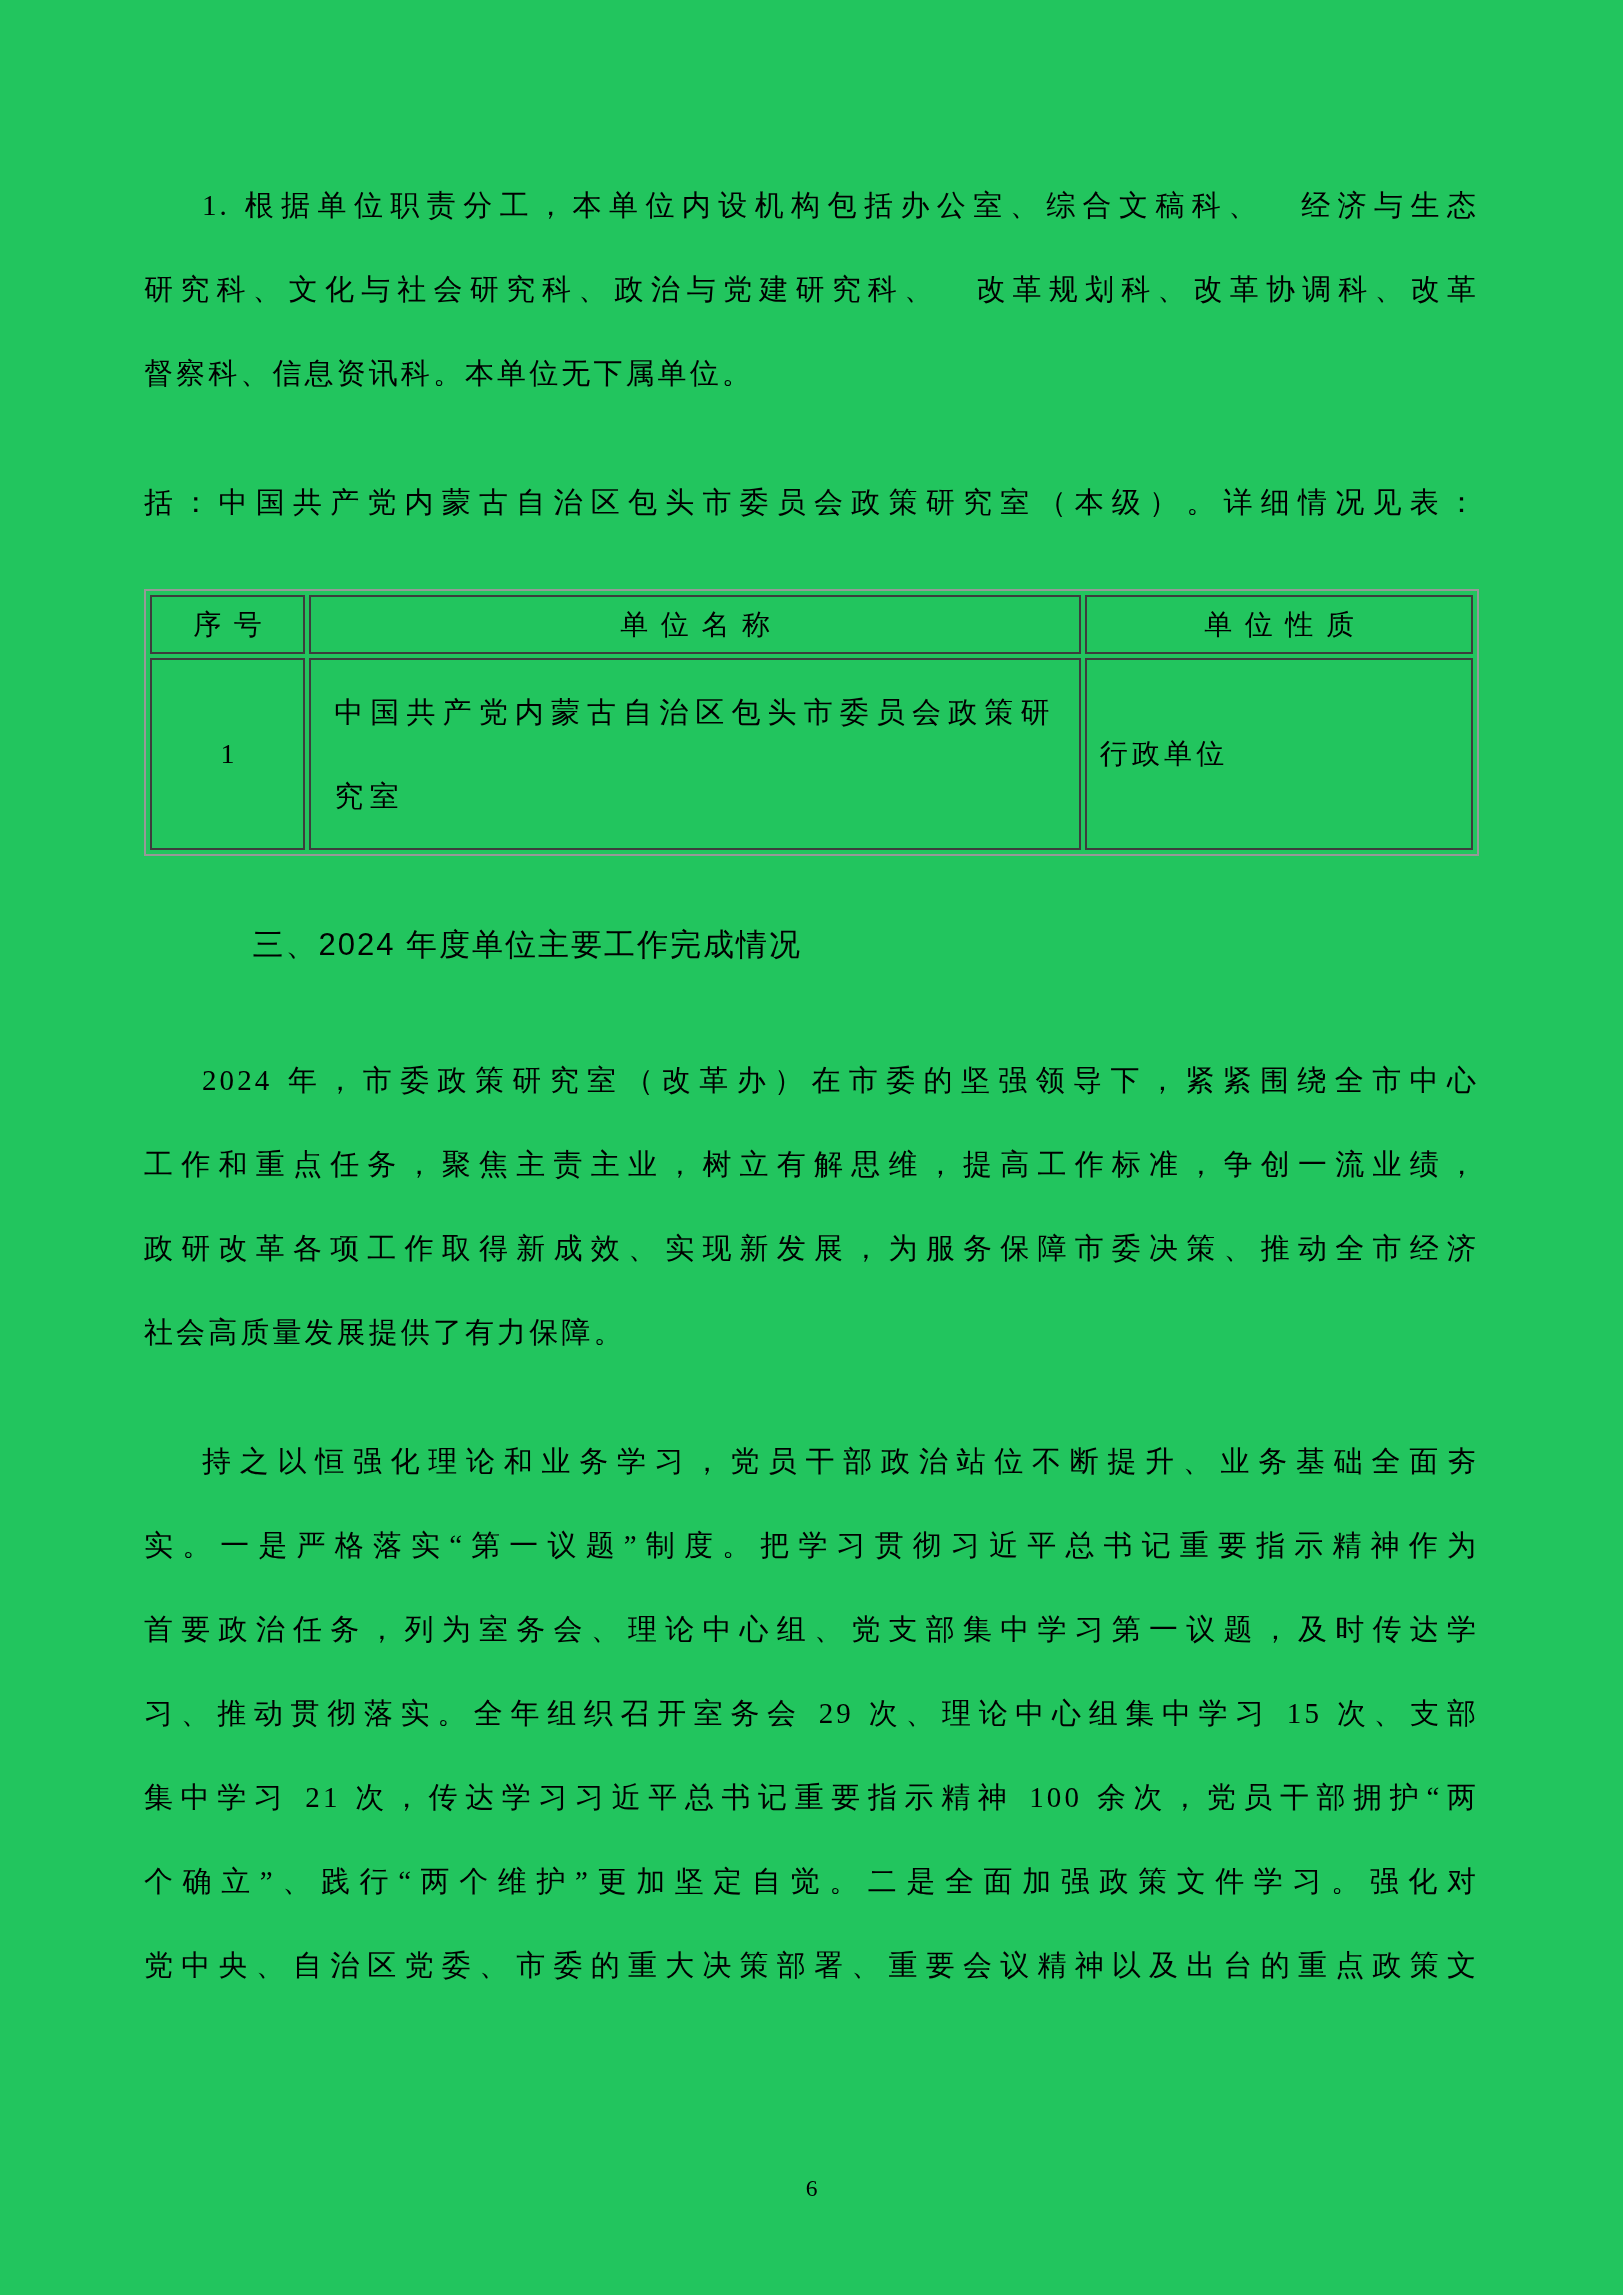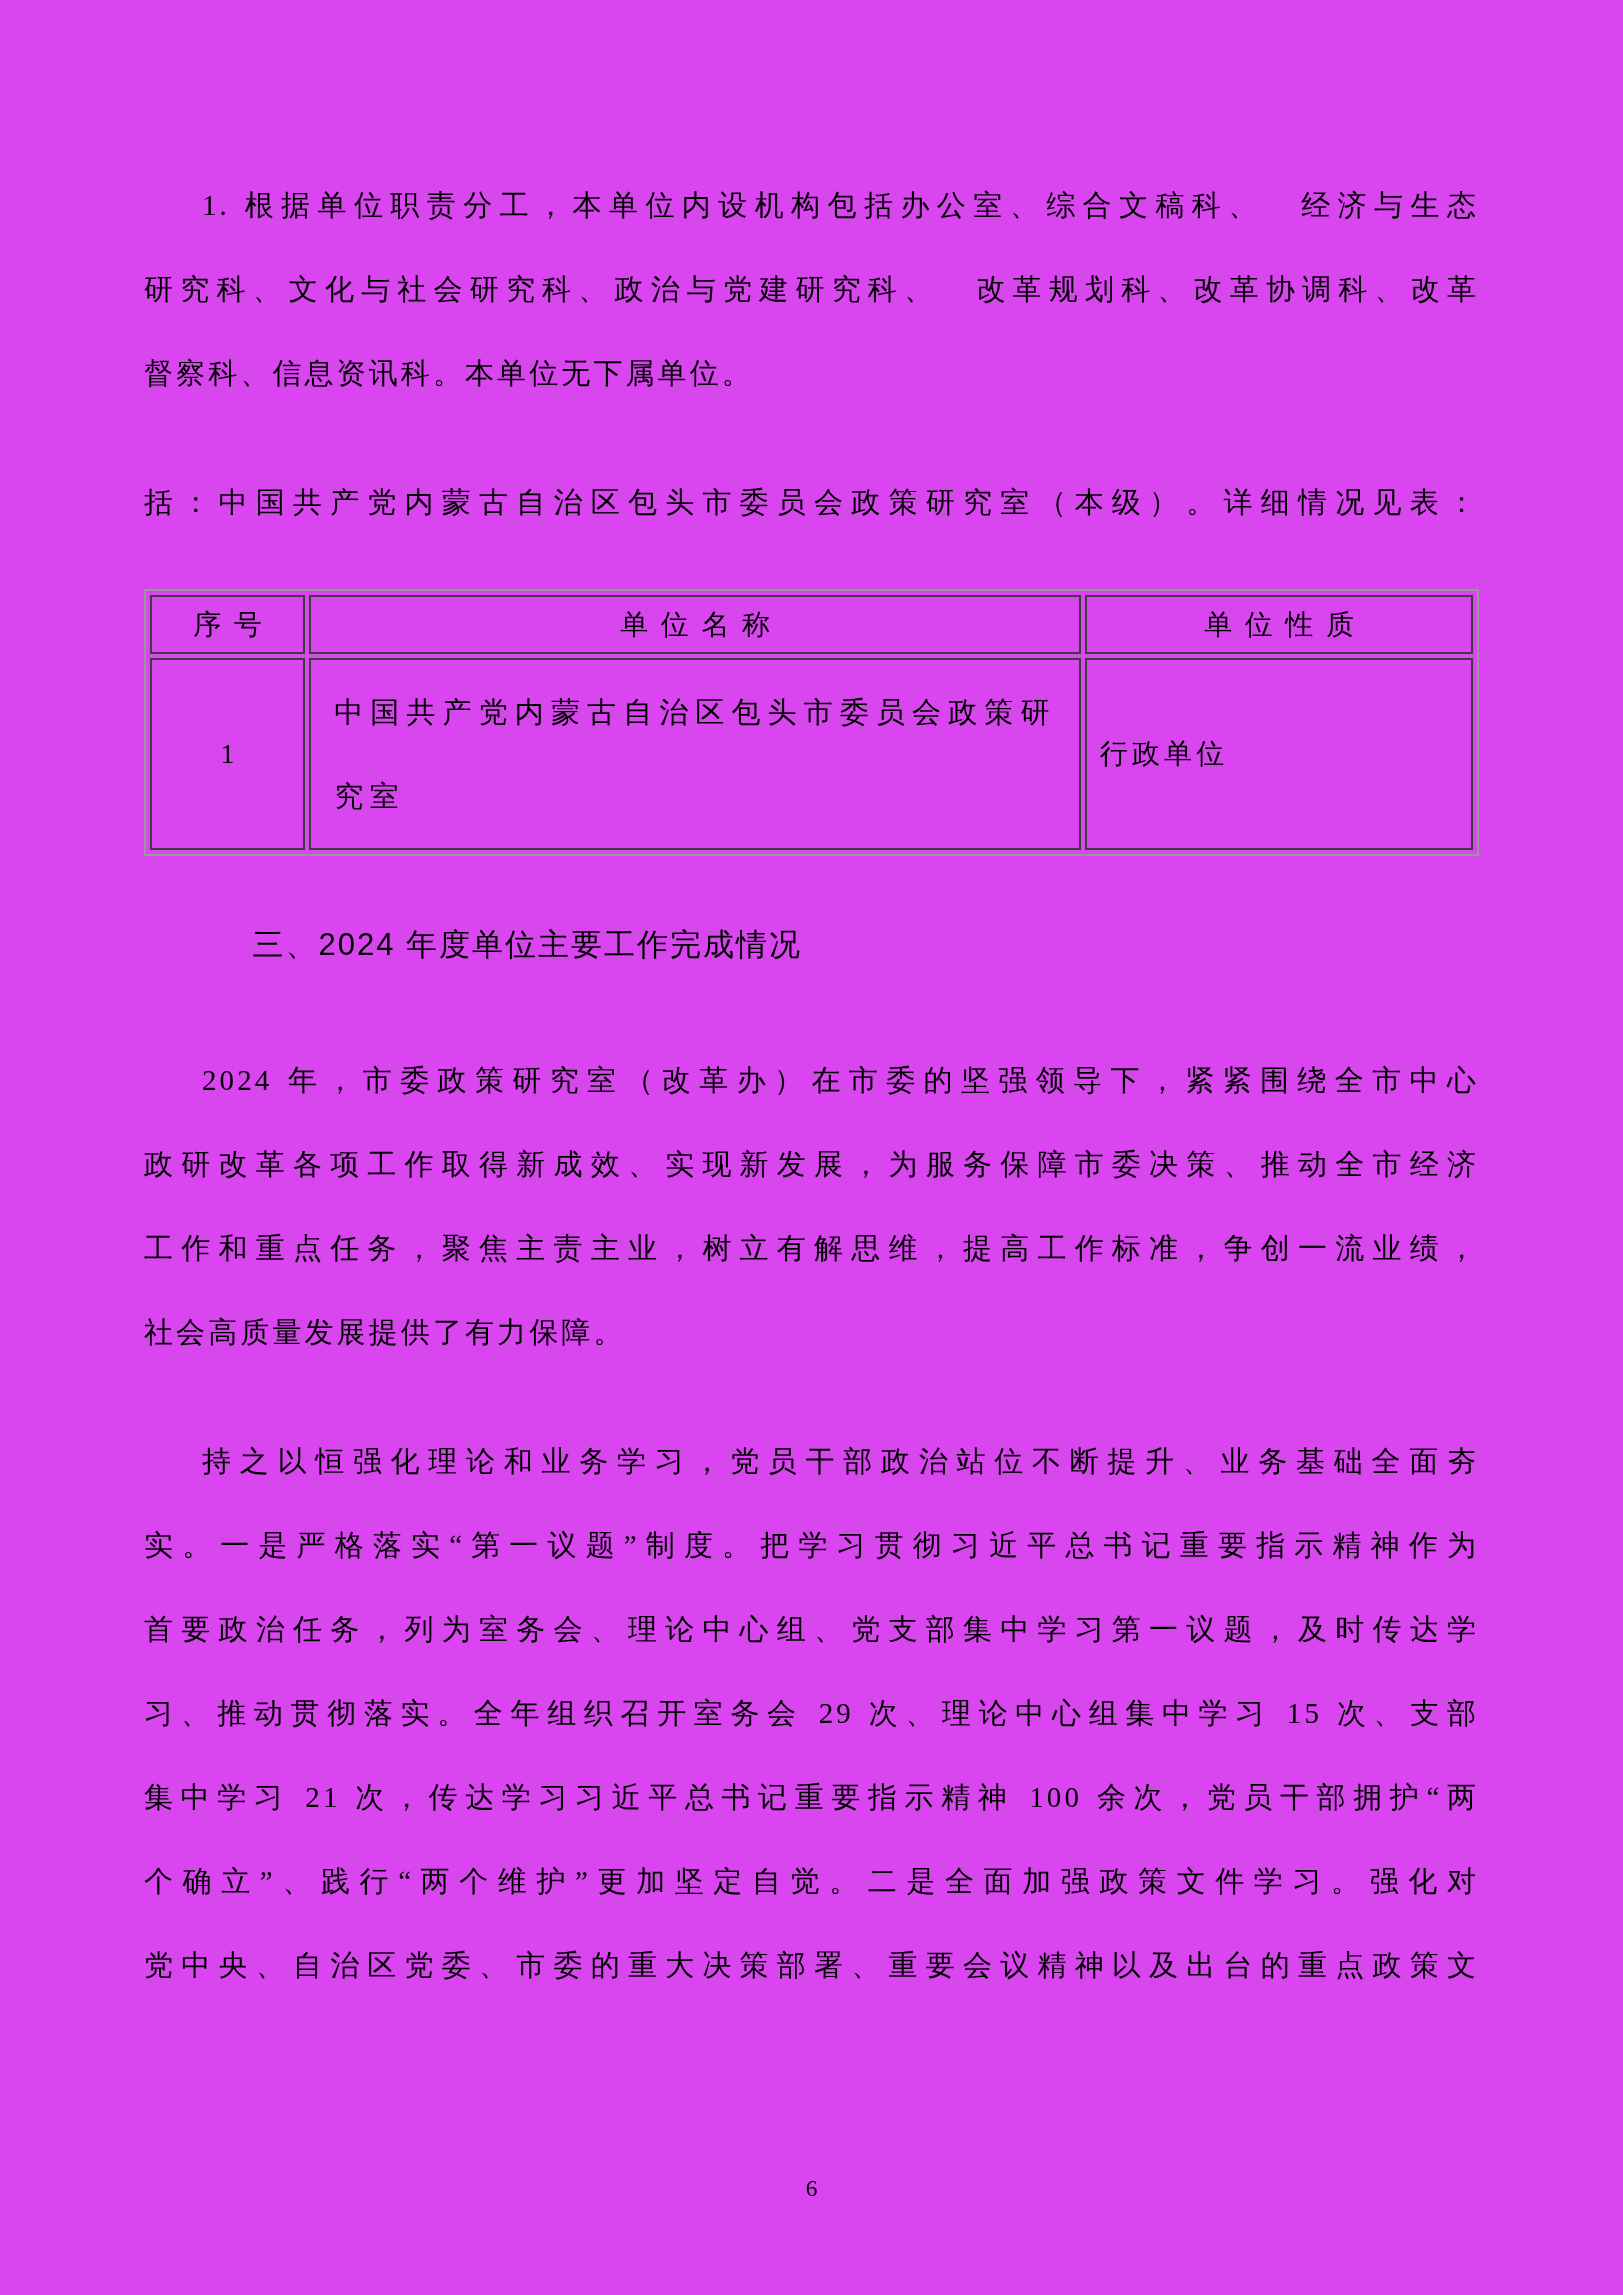--- a/index.html
+++ b/index.html
@@ -2,21 +2,21 @@
 <html style="font-size:8.2px"><head>
 <meta charset="utf-8">
 <style>
   html, body { margin: 0; padding: 0; background: #ffffff; }
   .page {
     position: relative;
     width: 1623px;
     height: 2295px;
     box-sizing: border-box;
     padding: 163px 144px 0 144px;
-    background: #d946ef;
+    background: #22c55e;
     overflow: hidden;
     font-family: "Liberation Serif", "DejaVu Serif", serif;
     color: #000000;
   }
   .para { margin: 0 0 45px 0; }
   .line {
     font-size: 29px;
     line-height: 84px;
     letter-spacing: 3.1px;
     text-align: justify;
@@ -127,22 +127,22 @@
         </td>
         <td class="c-nature">行政单位</td>
       </tr>
     </tbody>
   </table>
 
   <div class="heading">三、2024 年度单位主要工作完成情况</div>
 
   <div class="para after-heading">
     <div class="line indent">2024 年，市委政策研究室（改革办）在市委的坚强领导下，紧紧围绕全市中心</div>
+    <div class="line">工作和重点任务，聚焦主责主业，树立有解思维，提高工作标准，争创一流业绩，</div>
     <div class="line">政研改革各项工作取得新成效、实现新发展，为服务保障市委决策、推动全市经济</div>
-    <div class="line">工作和重点任务，聚焦主责主业，树立有解思维，提高工作标准，争创一流业绩，</div>
     <div class="line last">社会高质量发展提供了有力保障。</div>
   </div>
 
   <div class="para">
     <div class="line indent">持之以恒强化理论和业务学习，党员干部政治站位不断提升、业务基础全面夯</div>
     <div class="line">实。一是严格落实“第一议题”制度。把学习贯彻习近平总书记重要指示精神作为</div>
     <div class="line">首要政治任务，列为室务会、理论中心组、党支部集中学习第一议题，及时传达学</div>
     <div class="line">习、推动贯彻落实。全年组织召开室务会 29 次、理论中心组集中学习 15 次、支部</div>
     <div class="line">集中学习 21 次，传达学习习近平总书记重要指示精神 100 余次，党员干部拥护“两</div>
     <div class="line">个确立”、践行“两个维护”更加坚定自觉。二是全面加强政策文件学习。强化对</div>

